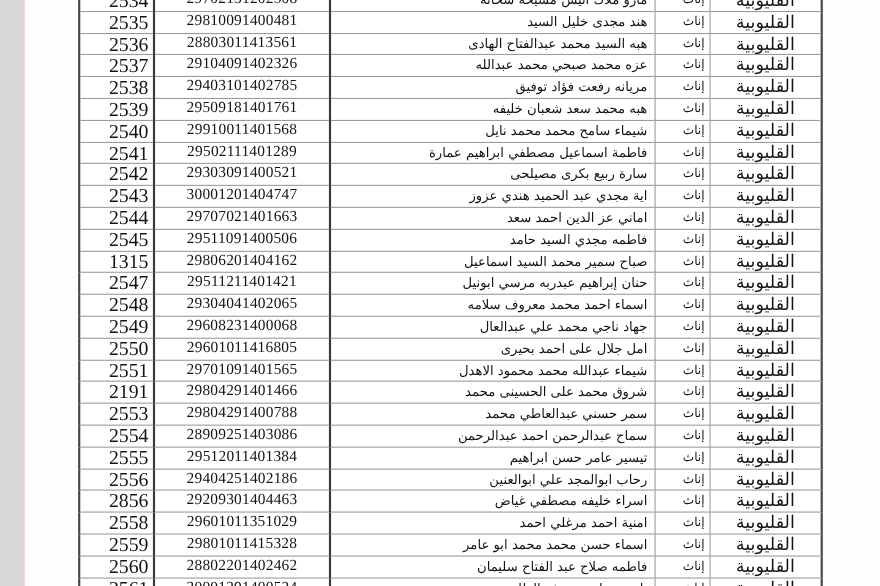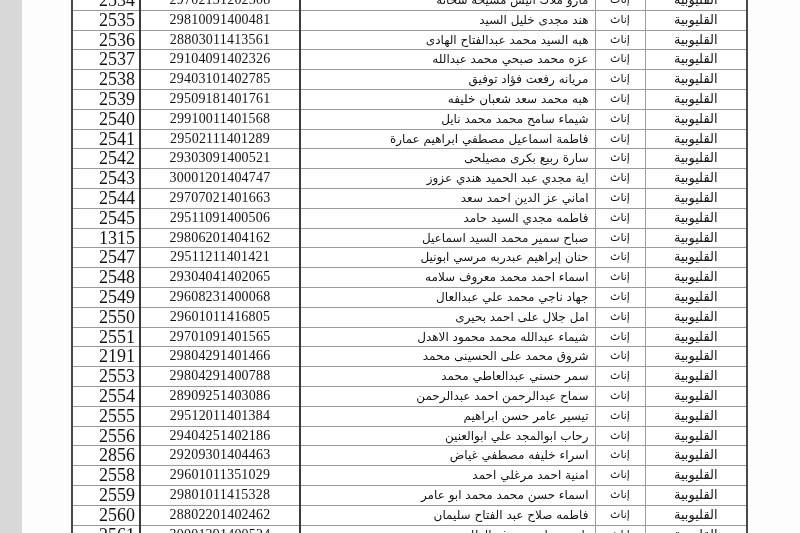--- a/index.html
+++ b/index.html
@@ -65,25 +65,24 @@
     line-height: 18.8px;
     color: #151515;
     white-space: nowrap;
     overflow: hidden;
     background: #ffffff;
   }
 
   
   td.gov {
     text-align: center;
-    font-size: 13px;
+    font-size: 16px;
     border-right: 2px solid #4a4a4a;
   }
   td.gender {
-    text-align: center;
     font-size: 11px;
   }
   td.name {
     text-align: right;
     padding-right: 6px;
     font-size: 12px;
     border-left: 2px solid #3c3c3c;
   }
   td.nid {
     text-align: center;

